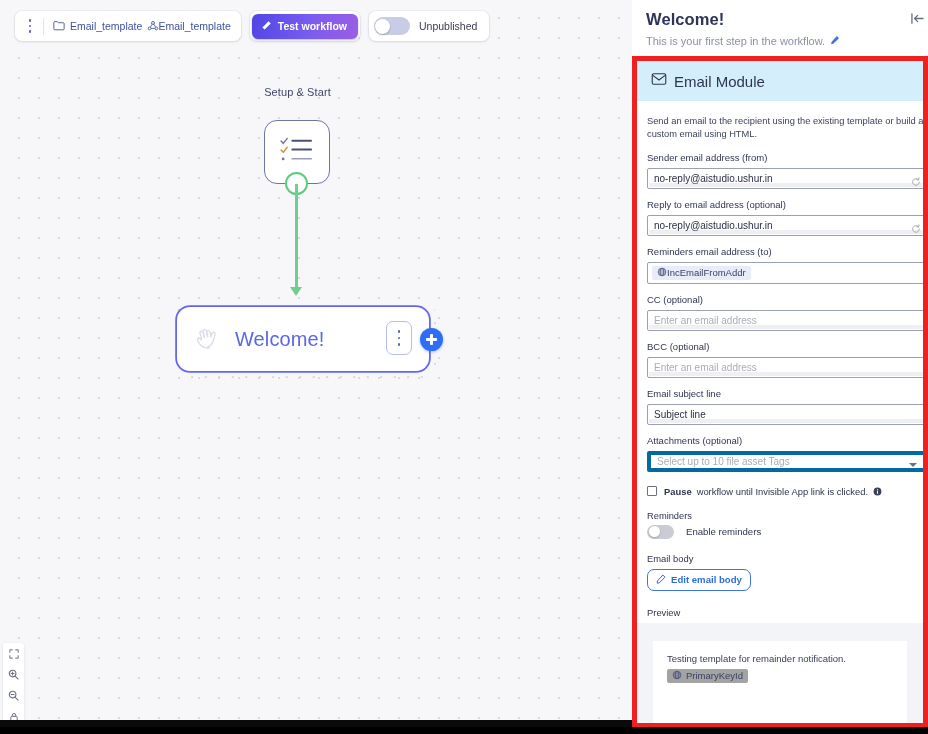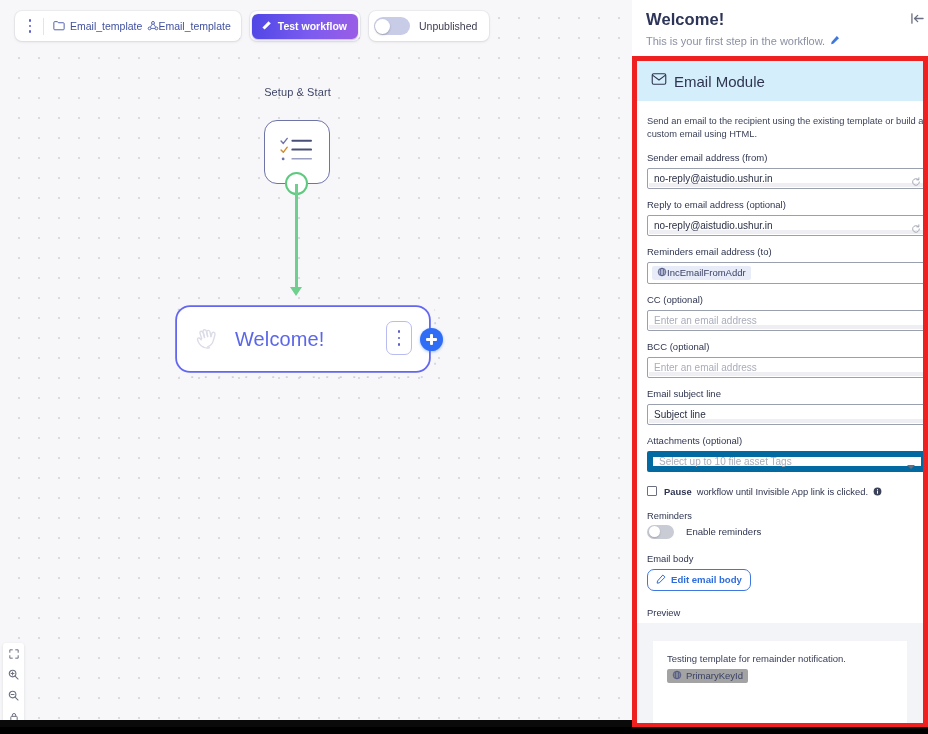--- a/index.html
+++ b/index.html
@@ -105,21 +105,21 @@
   .finput { position: relative; width: 280px; height: 21px; border: 1px solid #9aa0ad; border-radius: 2px;
             background: #fff; display: flex; align-items: center; padding: 0 18px 0 6px; }
   .finput .under { position: absolute; left: 1px; right: 1px; bottom: 1px; height: 4px; background: #efeff3; }
   .fval { font-size: 10px; color: #2a2f45; position: relative; z-index: 1; }
   .fph { font-size: 10px; color: #a9adba; position: relative; z-index: 1; }
   .reset-ic { position: absolute; right: 5px; top: 4px; }
   .chipbox { width: 280px; min-height: 22px; border: 1px solid #9aa0ad; border-radius: 2px; background: #fff;
              padding: 3px 4px; display: flex; align-items: center; }
   .chip { background: #e8ecf9; border-radius: 2px; padding: 1px 5px; display: flex; align-items: center; gap: 0;
           font-size: 9.5px; color: #3a4164; }
-  .selbox { position: relative; width: 280px; height: 21px; border: 6px solid #0369a1; border-radius: 2px;
+  .selbox { position: relative; width: 280px; height: 21px; border: 4px solid #0369a1; border-radius: 2px;
             background: #fff; display: flex; align-items: center; padding: 0 16px 0 6px; }
   .caret { position: absolute; right: 6px; top: 8px; width: 0; height: 0; border-left: 4px solid transparent;
            border-right: 4px solid transparent; border-top: 4.5px solid #6b7080; }
 
   .checkrow { display: flex; align-items: center; gap: 7px; margin-top: 14px; }
   .cbox { width: 10px; height: 10px; border: 1px solid #6b7080; border-radius: 1px; background: #fff; cursor: pointer; }
   .checklbl { font-size: 9.4px; color: #2f3550; display: flex; align-items: center; gap: 5px; }
   .checklbl b { font-weight: bold; }
   .info-ic { display: inline-flex; }
 

